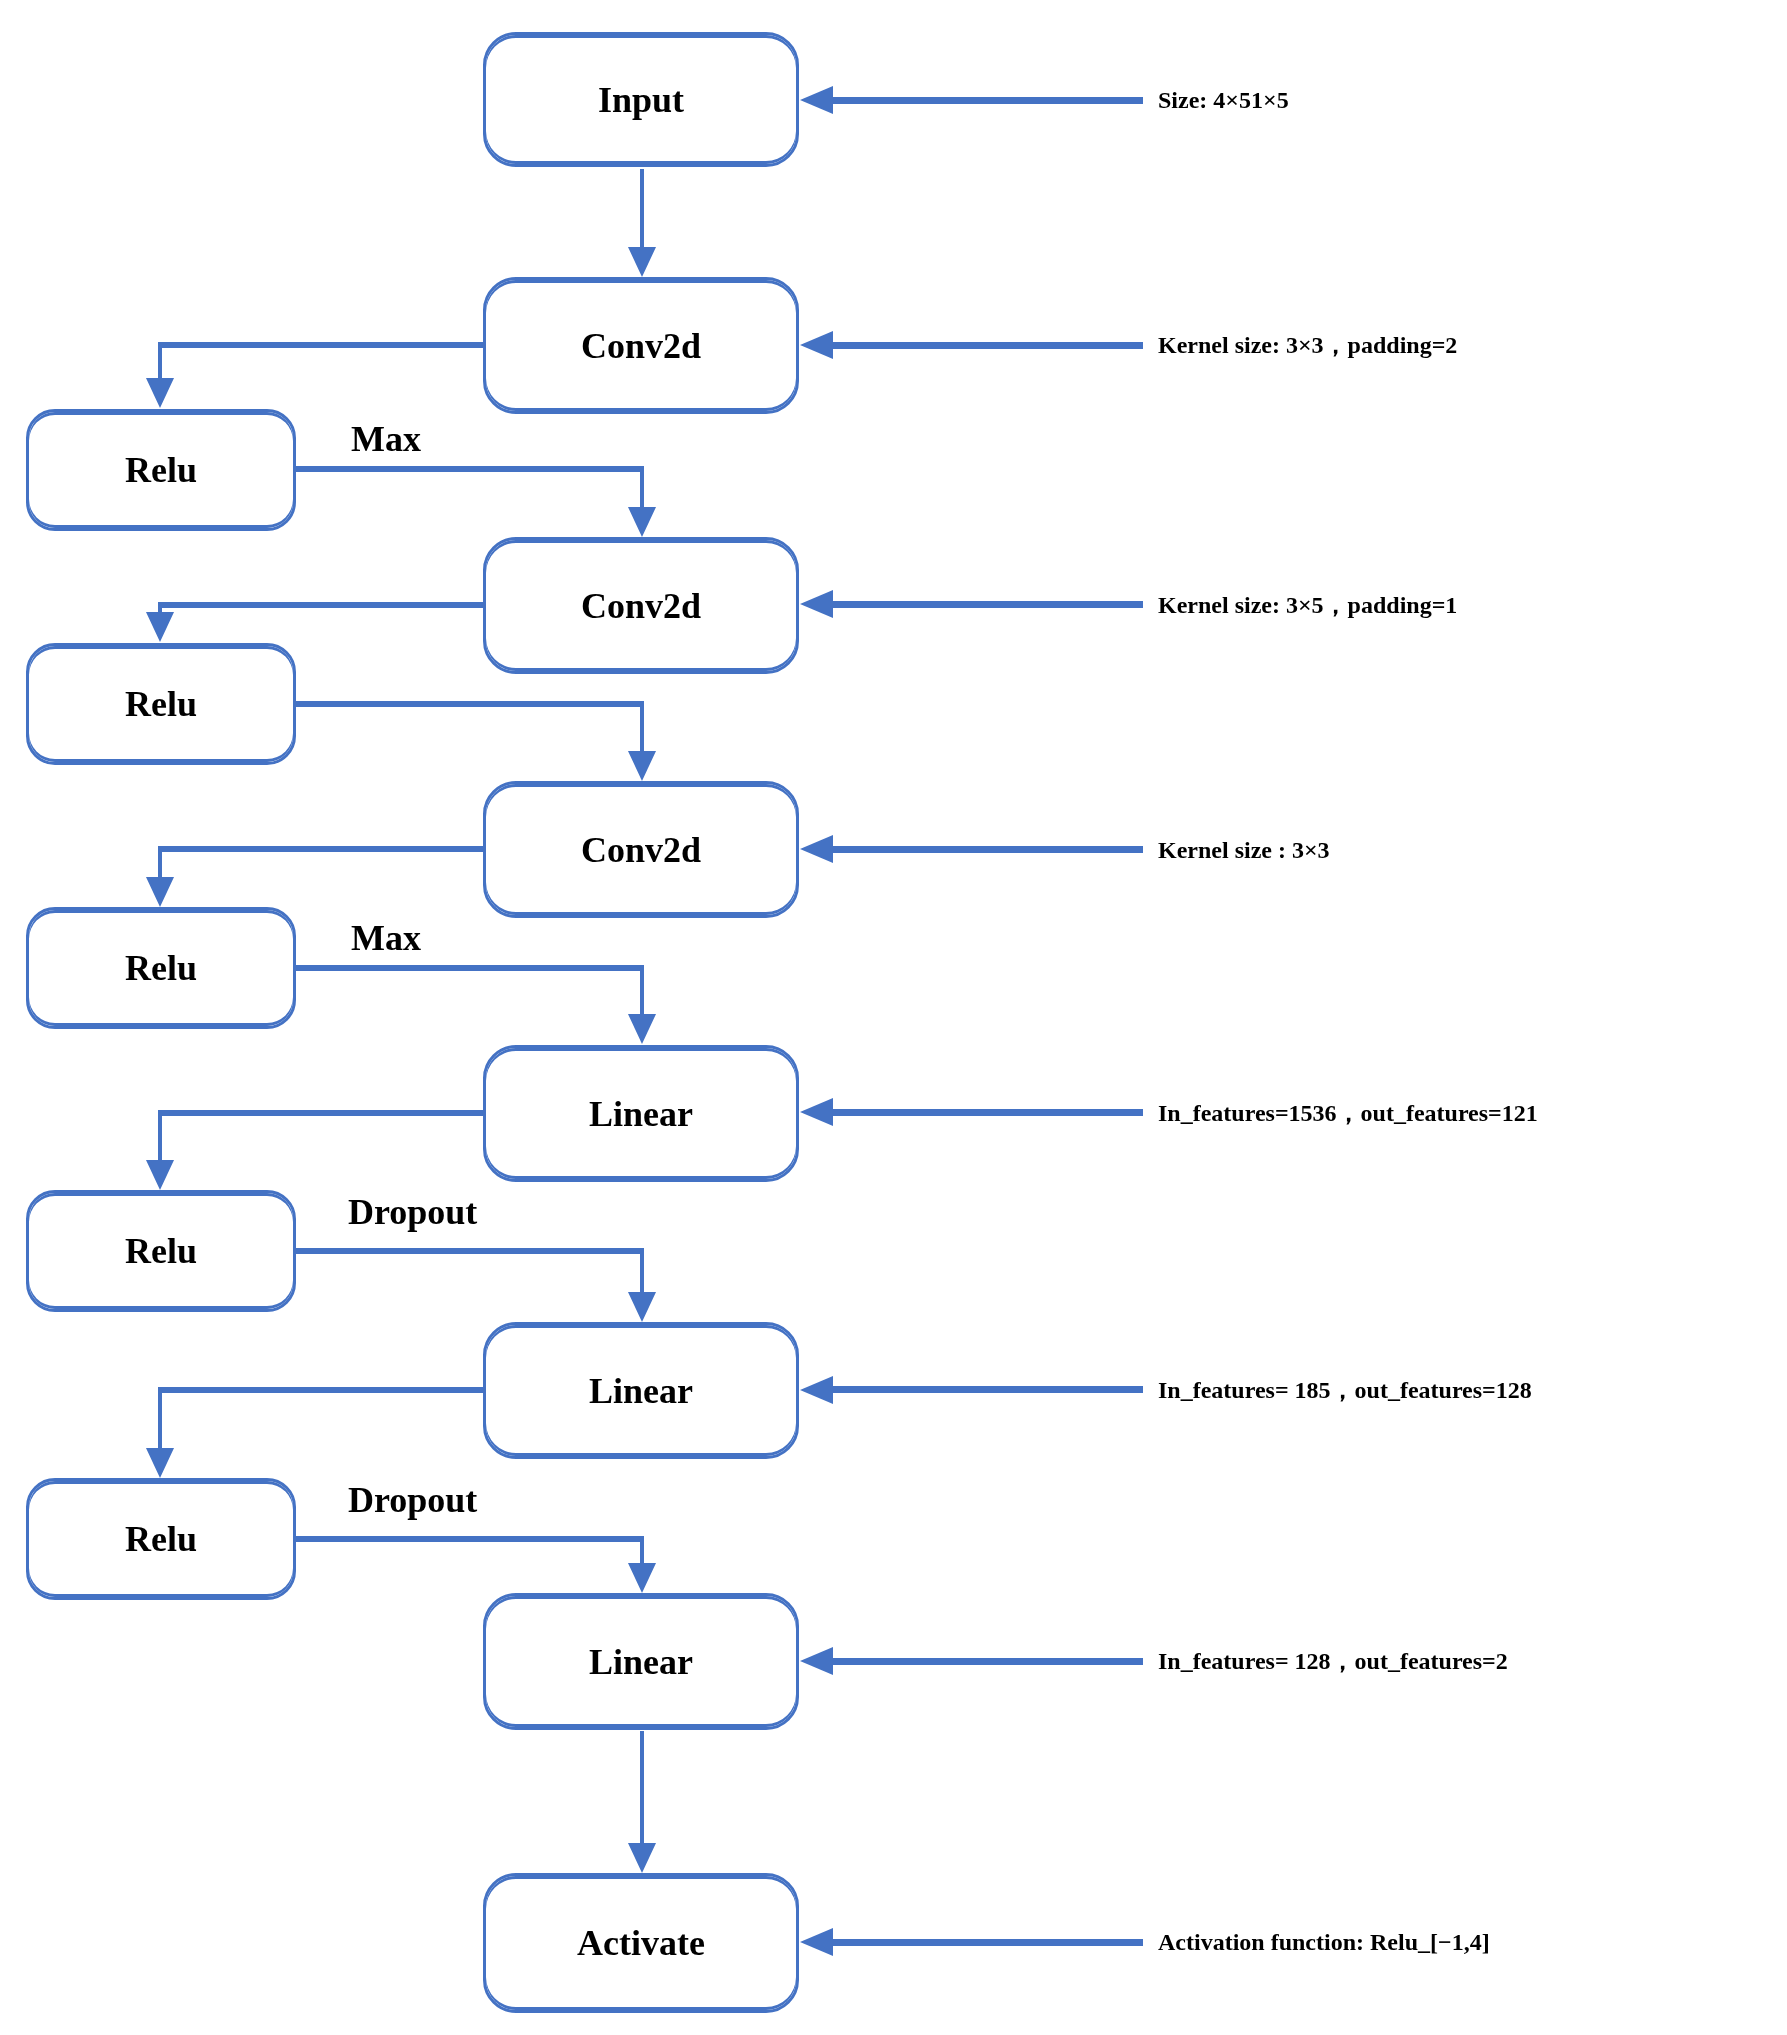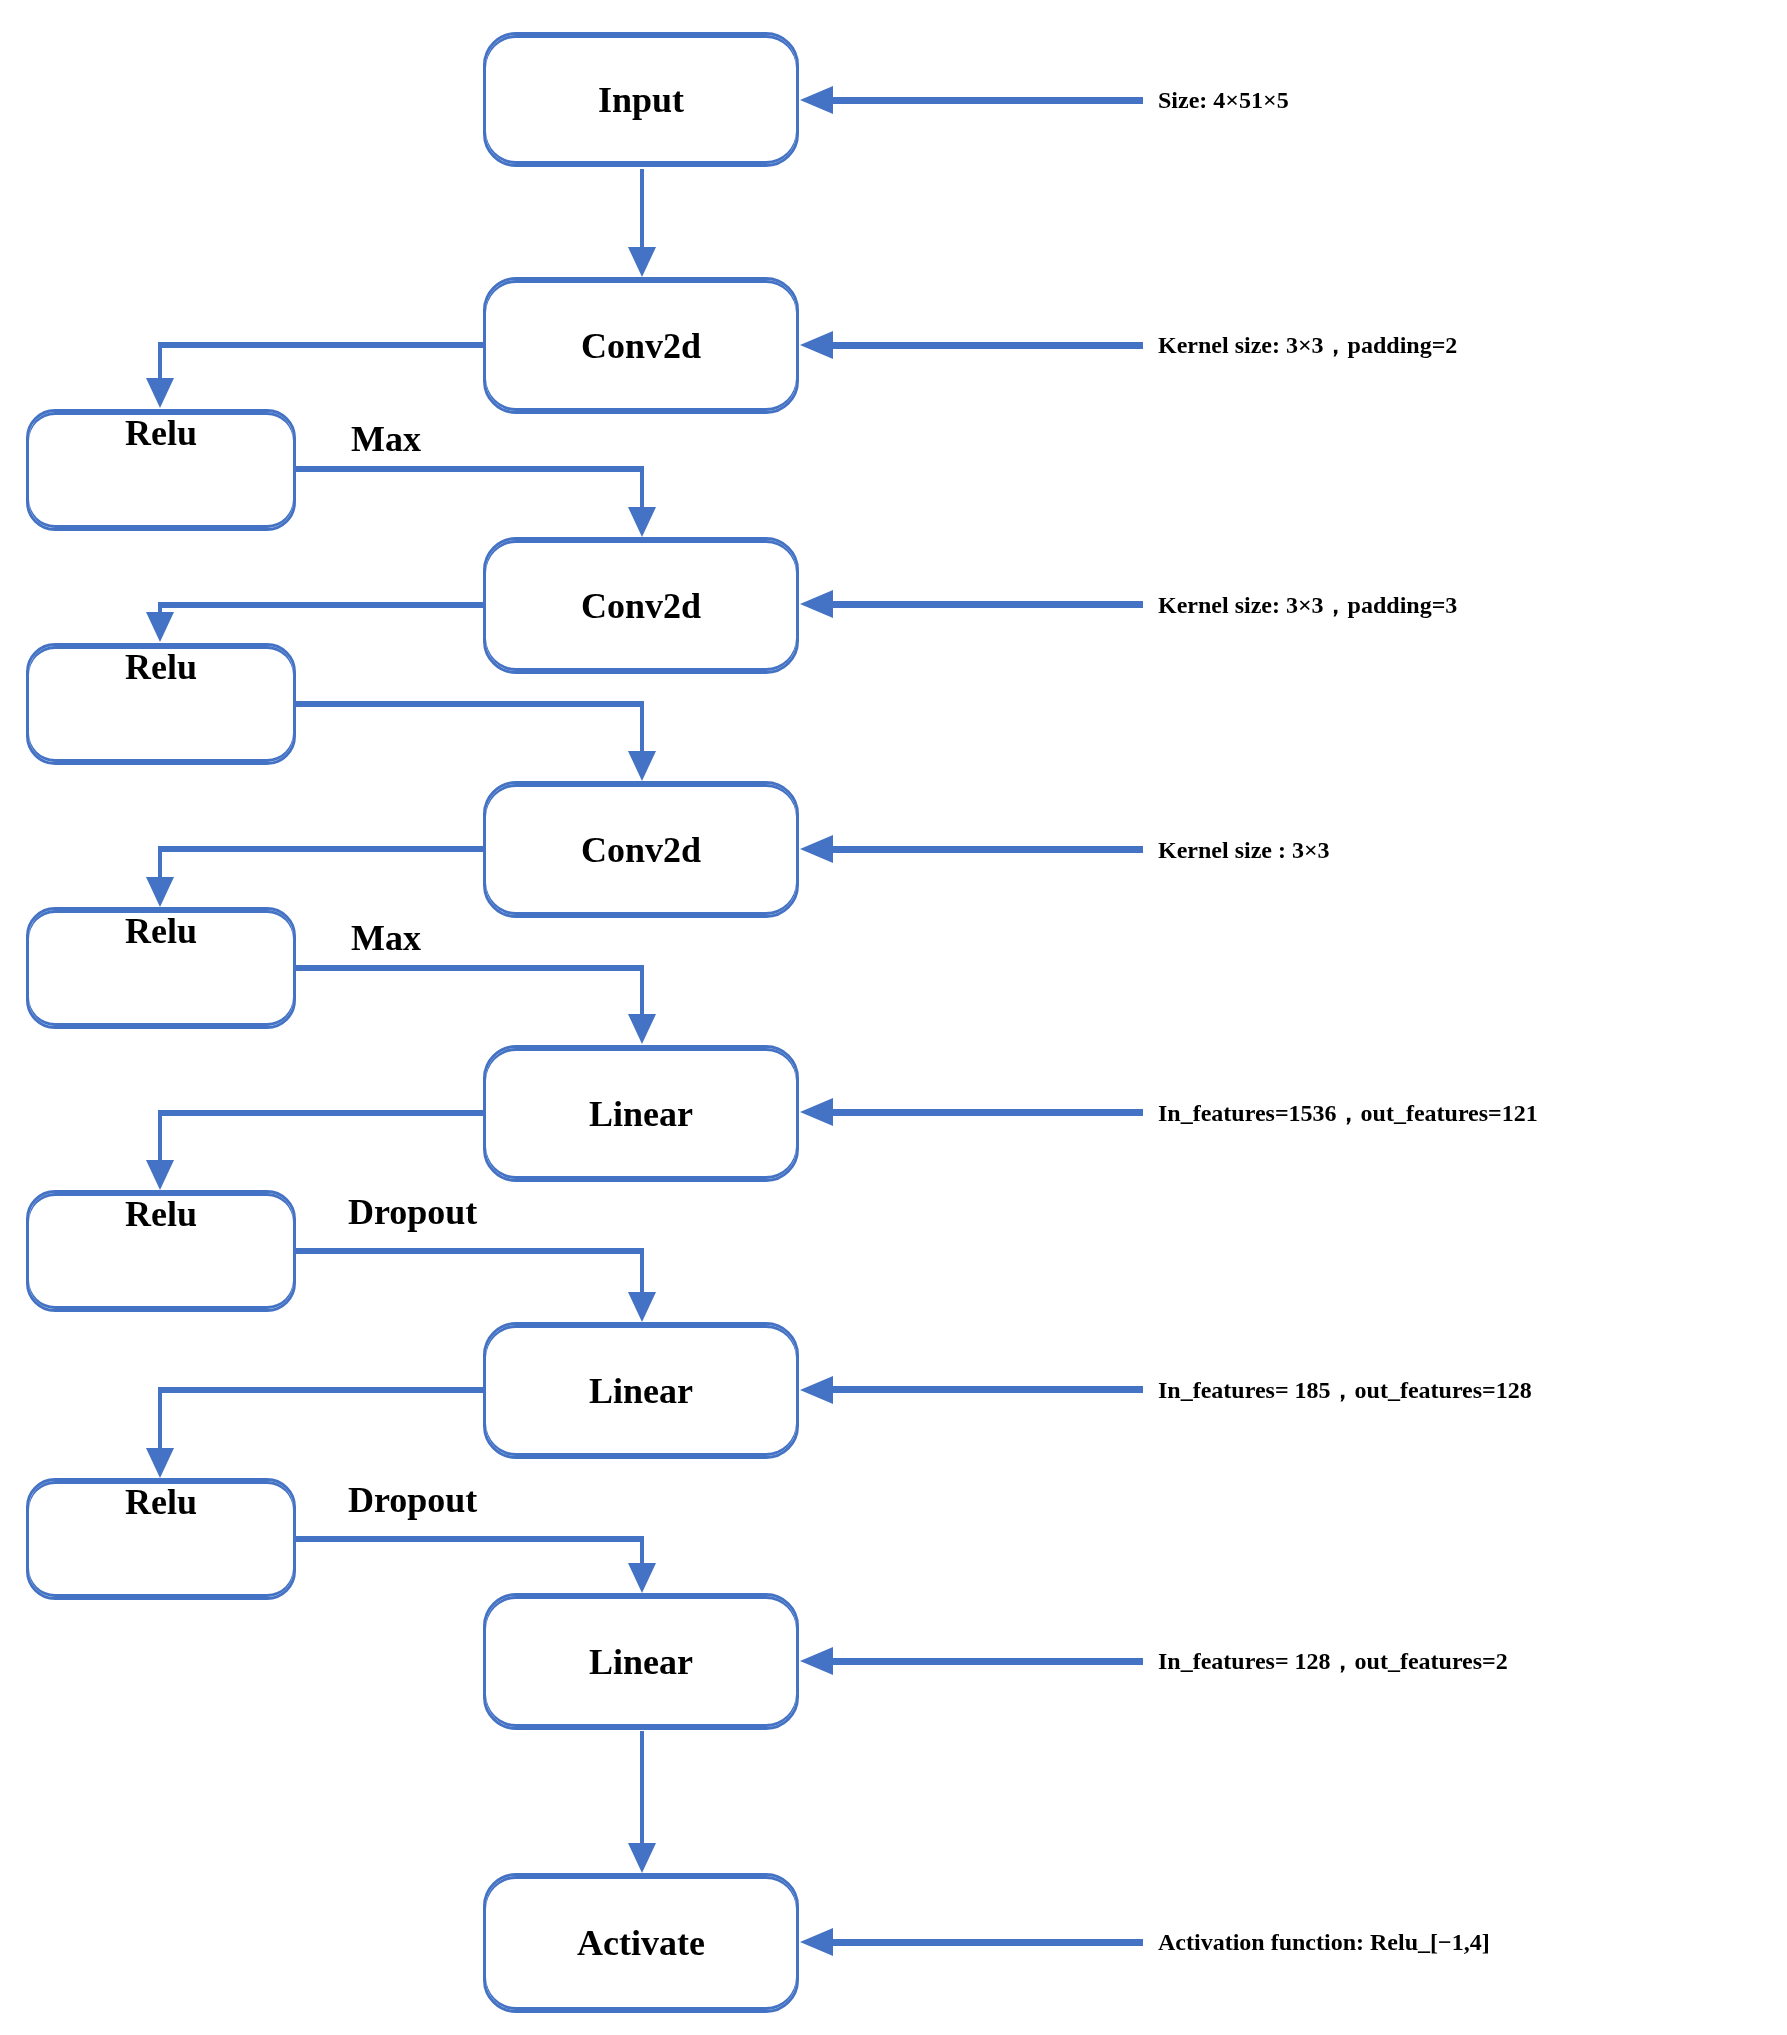--- a/index.html
+++ b/index.html
@@ -26,21 +26,21 @@
     display:flex;align-items:center;justify-content:center;
     font-size:36px;
     box-shadow:inset 0 3px 0 var(--accent), inset 0 -3px 0 var(--accent);
   }
   .side{
     position:absolute;left:26px;width:270px;height:122px;
     background:var(--background);
     border:3.6px solid var(--accent);
     border-radius:29px;
     box-sizing:border-box;
-    display:flex;justify-content:center;
+    display:flex;align-items:center;justify-content:center;
     font-size:36px;
     box-shadow:inset 0 3px 0 var(--accent), inset 0 -3px 0 var(--accent);
   }
   .h{position:absolute;height:6px;background:var(--accent);}
   .v{position:absolute;width:4.3px;background:var(--accent);}
   .annline{position:absolute;left:831px;width:312px;height:7.3px;background:var(--accent);}
   .ah-down{position:absolute;width:0;height:0;
     border-left:14px solid transparent;border-right:14px solid transparent;
     border-top:30px solid var(--accent);}
   .ah-left{position:absolute;width:0;height:0;
@@ -190,21 +190,21 @@
     <div class="annline" style="top:1658px"></div>
     <div class="ah-left" style="left:800px;top:1647px"></div>
   </div>
   <div>
     <div class="annline" style="top:1939px"></div>
     <div class="ah-left" style="left:800px;top:1928px"></div>
   </div>
 
   <div class="ann" style="top:100px">Size: 4×51×5</div>
   <div class="ann" style="top:345px">Kernel size: 3×3，padding=2</div>
-  <div class="ann" style="top:605px">Kernel size: 3×3，padding=3</div>
+  <div class="ann" style="top:605px">Kernel size: 3×5，padding=1</div>
   <div class="ann" style="top:850px">Kernel size : 3×3</div>
   <div class="ann" style="top:1113px">In_features=1536，out_features=121</div>
   <div class="ann" style="top:1390px">In_features= 185，out_features=128</div>
   <div class="ann" style="top:1661px">In_features= 128，out_features=2</div>
   <div class="ann" style="top:1942px">Activation function: Relu_[−1,4]</div>
 
 </div>
 
 
 </body></html>

